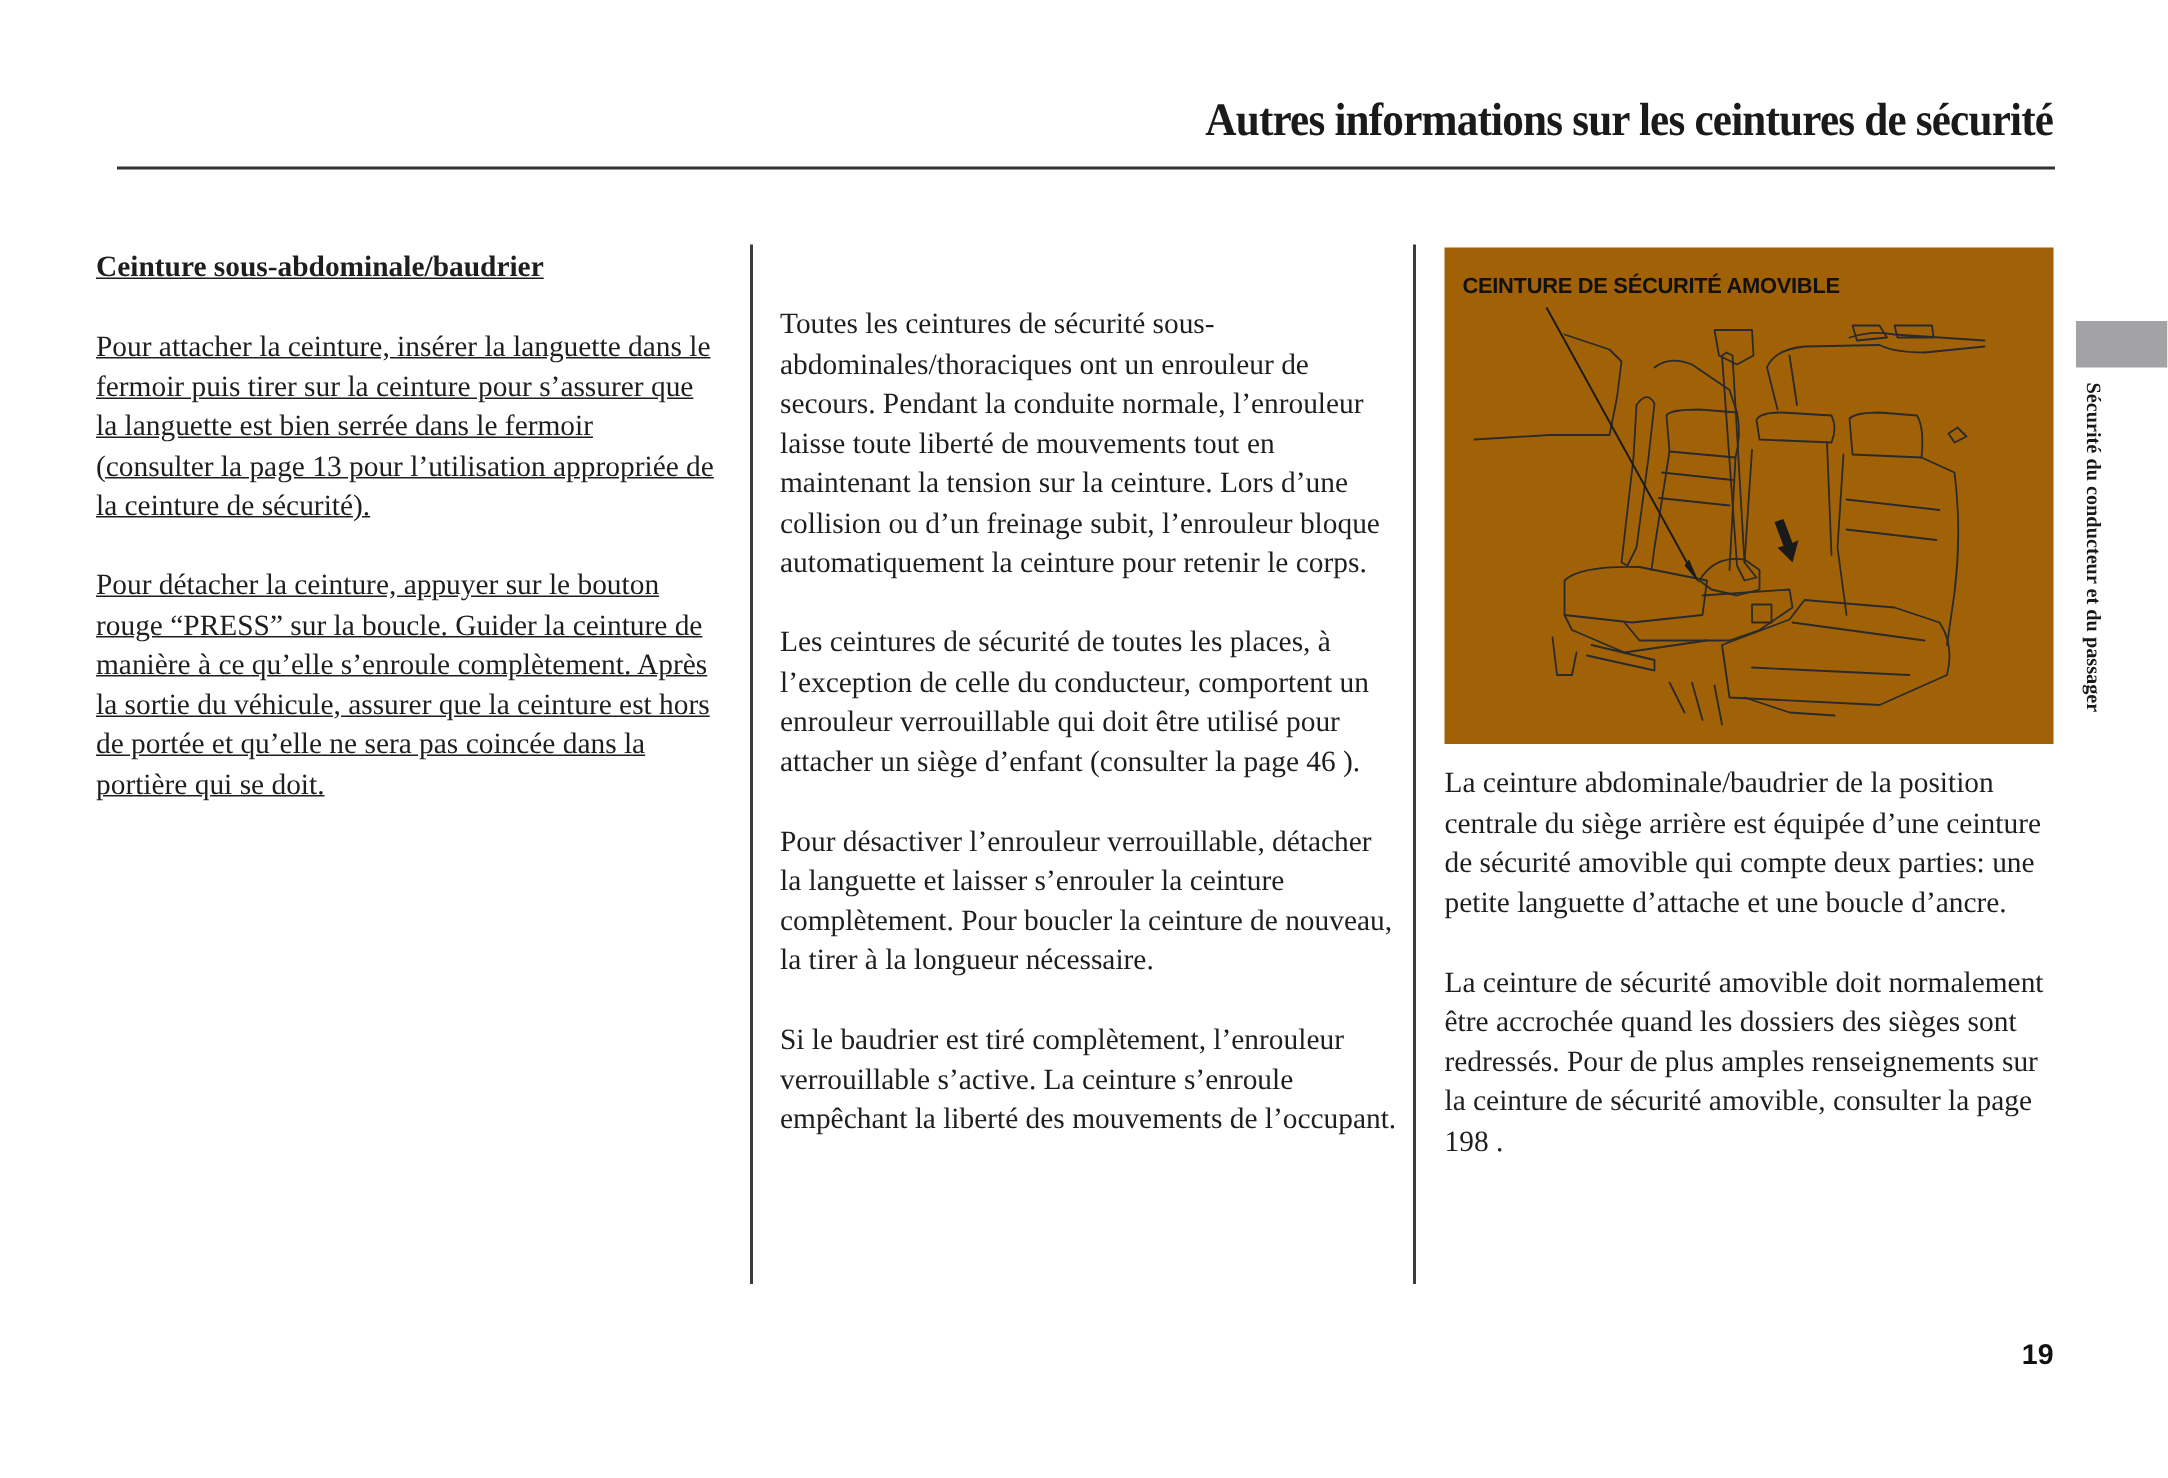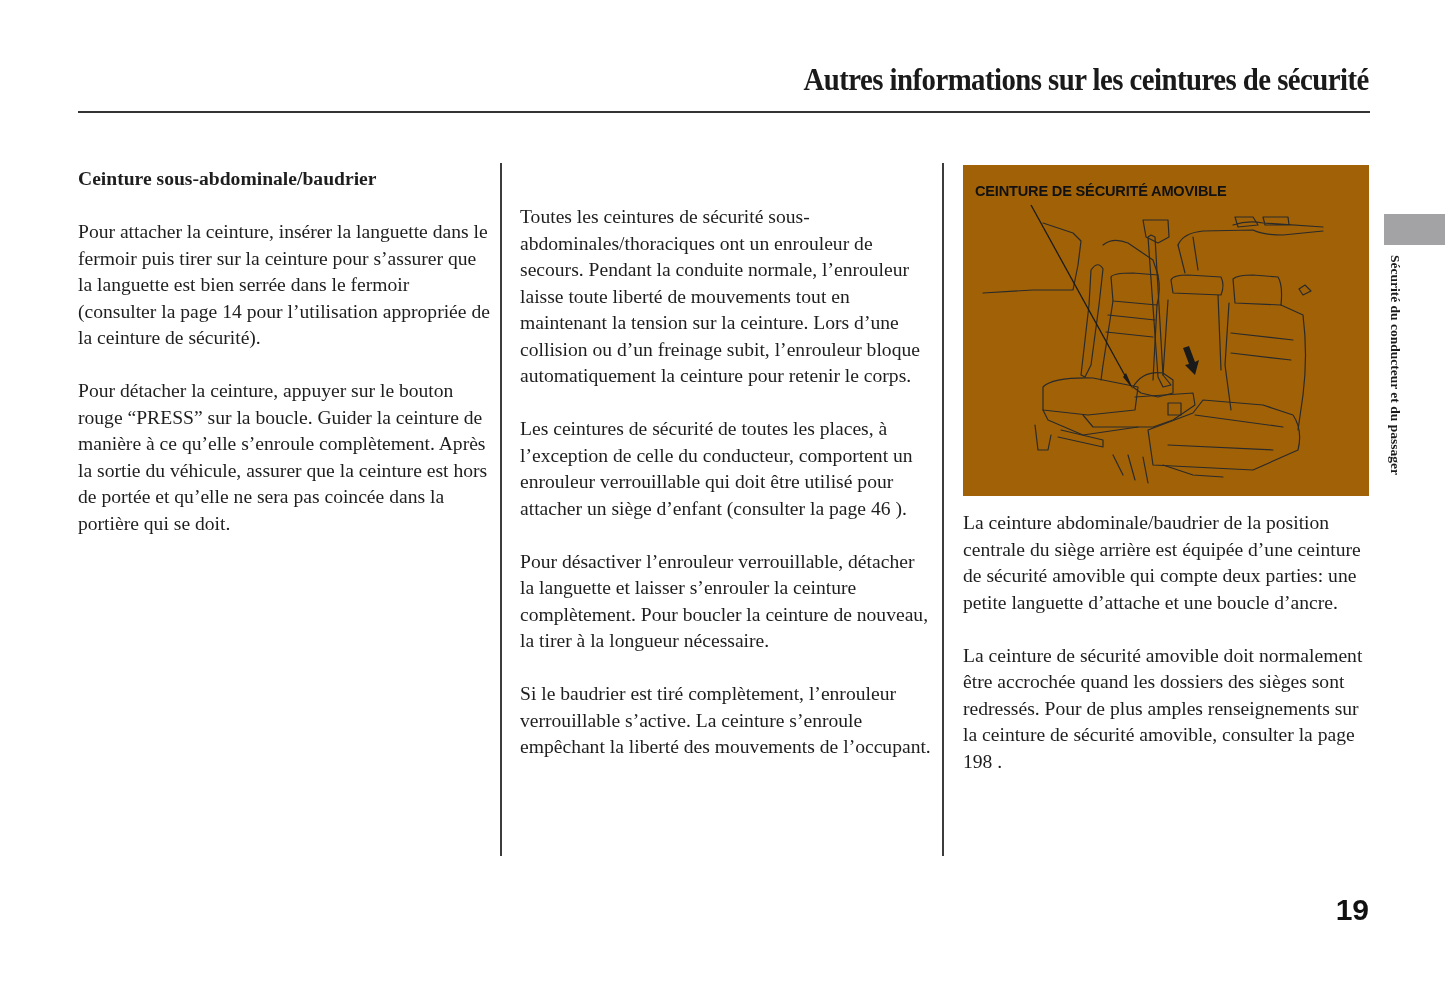--- a/index.html
+++ b/index.html
@@ -18,21 +18,21 @@
     }
     .header-rule {
       position: absolute; left: 78px; top: 111px; width: 1292px; height: 2px;
       background: #333333;
     }
     .col {
       position: absolute; top: 166px;
       font-size: 19.6px; line-height: 26.5px;
     }
     .col p { margin: 0 0 26.5px 0; }
-    .col1 { left: 78px; width: 412px; }
+    .col1 { left: 64px; width: 412px; text-decoration: underline; }
     .col2 { left: 520px; width: 412px; margin-top: 38px; }
     .col3 { left: 963px; top: 510px; width: 406px; }
     .subhead { font-weight: bold; display: block; }
     .divider {
       position: absolute; top: 163px; height: 693px; width: 2px; background: #3c3c3c;
     }
     .div1 { left: 500px; }
     .div2 { left: 942px; }
     .figure {
       position: absolute; left: 963px; top: 165px; width: 406px; height: 331px;
@@ -50,36 +50,36 @@
     }
     .side-label {
       position: absolute; left: 1387px; top: 255px;
       writing-mode: vertical-rl;
       font-family: "Liberation Serif", serif; font-weight: bold;
       font-size: 13.5px; color: #1a1a1a; white-space: nowrap;
     }
     .page-number {
       position: absolute; right: 76px; top: 893px;
       font-family: "Liberation Sans", sans-serif; font-weight: bold;
-      font-size: 30px; color: #111;
+      font-size: 19px; color: #111;
     }
   </style>
 </head>
 <body>
 
 <div>
   <div class="header-title">Autres informations sur les ceintures de sécurité</div>
   <div class="header-rule"></div>
 </div>
 
 <div class="col col1">
   <p>
     <span class="subhead">Ceinture sous-abdominale/baudrier</span>
   </p>
-  <p>Pour attacher la ceinture, insérer la languette dans le fermoir puis tirer sur la ceinture pour s’assurer que la languette est bien serrée dans le fermoir (consulter la page 14 pour l’utilisation appropriée de la ceinture de sécurité).</p>
+  <p>Pour attacher la ceinture, insérer la languette dans le fermoir puis tirer sur la ceinture pour s’assurer que la languette est bien serrée dans le fermoir (consulter la page 13 pour l’utilisation appropriée de la ceinture de sécurité).</p>
   <p>Pour détacher la ceinture, appuyer sur le bouton rouge “PRESS” sur la boucle. Guider la ceinture de manière à ce qu’elle s’enroule complètement. Après la sortie du véhicule, assurer que la ceinture est hors de portée et qu’elle ne sera pas coincée dans la portière qui se doit.</p>
 </div>
 
 <div class="divider div1"></div>
 
 <div class="col col2">
   <p>Toutes les ceintures de sécurité sous-abdominales/thoraciques ont un enrouleur de secours. Pendant la conduite normale, l’enrouleur laisse toute liberté de mouvements tout en maintenant la tension sur la ceinture. Lors d’une collision ou d’un freinage subit, l’enrouleur bloque automatiquement la ceinture pour retenir le corps.</p>
   <p>Les ceintures de sécurité de toutes les places, à l’exception de celle du conducteur, comportent un enrouleur verrouillable qui doit être utilisé pour attacher un siège d’enfant (consulter la page 46 ).</p>
   <p>Pour désactiver l’enrouleur verrouillable, détacher la languette et laisser s’enrouler la ceinture complètement. Pour boucler la ceinture de nouveau, la tirer à la longueur nécessaire.</p>
   <p>Si le baudrier est tiré complètement, l’enrouleur verrouillable s’active. La ceinture s’enroule empêchant la liberté des mouvements de l’occupant.</p>

